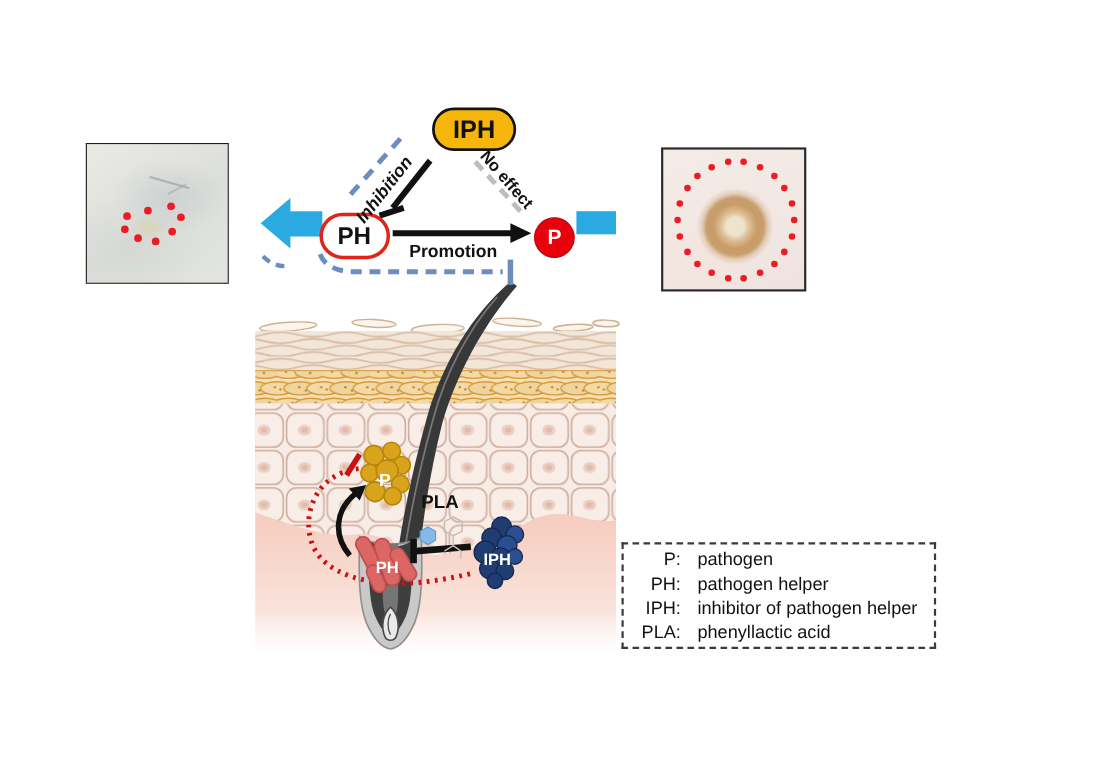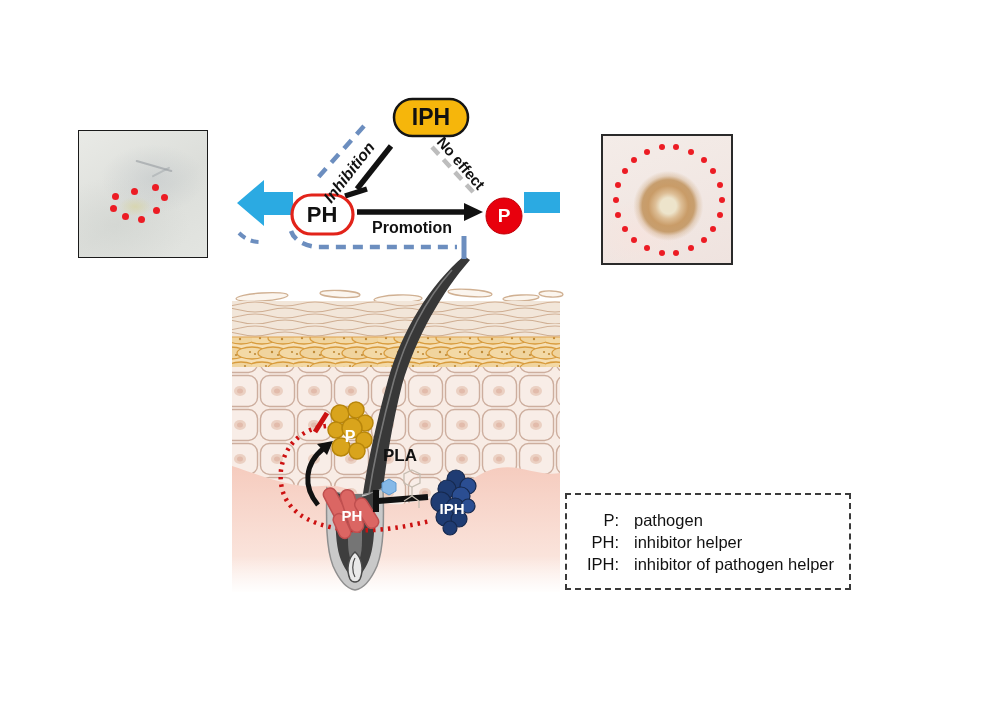--- a/index.html
+++ b/index.html
@@ -270,21 +270,25 @@
     <span class="dot dot6" style="left:114px;top:46px;"></span>
   </div>
 
   <div id="legend">
     <div class="legend-row">
       <span class="legend-abbr">P:</span>
       <span class="legend-desc">pathogen</span>
     </div>
     <div class="legend-row">
       <span class="legend-abbr">PH:</span>
-      <span class="legend-desc">inhibitor helper</span>
+      <span class="legend-desc">pathogen helper</span>
     </div>
     <div class="legend-row">
       <span class="legend-abbr">IPH:</span>
       <span class="legend-desc">inhibitor of pathogen helper</span>
     </div>
+    <div class="legend-row">
+      <span class="legend-abbr">PLA:</span>
+      <span class="legend-desc">phenyllactic acid</span>
+    </div>
   </div>
 
 </div>
 
 </body></html>

